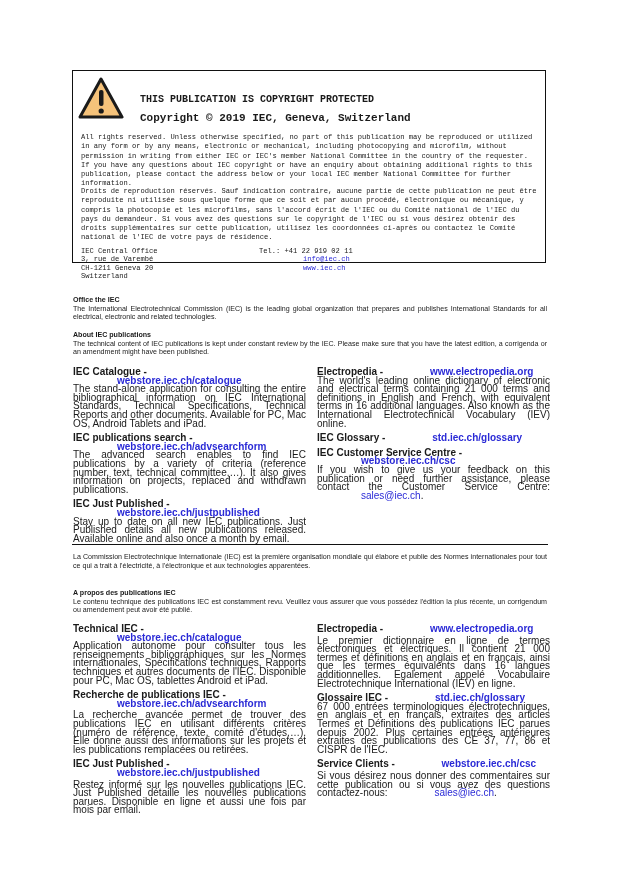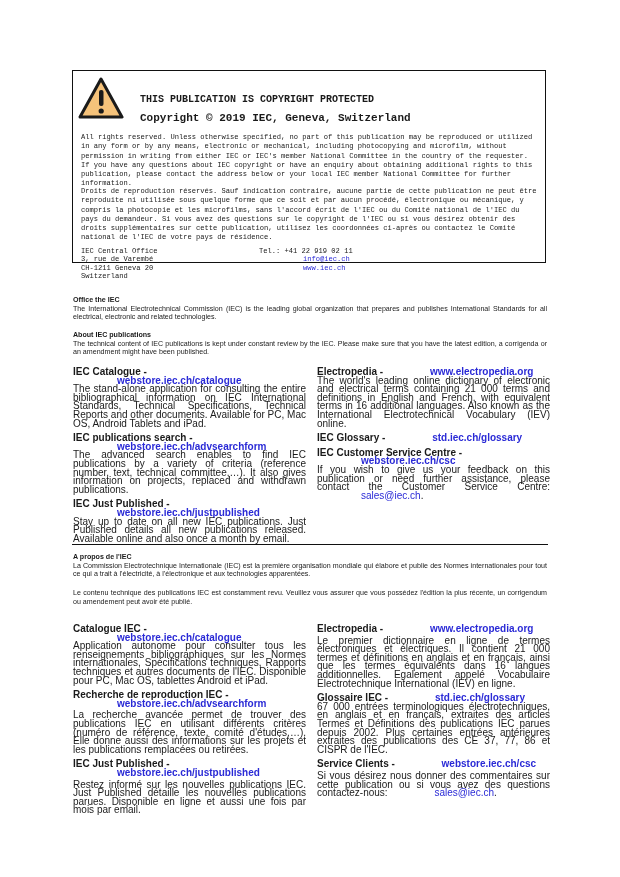--- a/index.html
+++ b/index.html
@@ -91,34 +91,34 @@
   </div>
   <div class="item" style="margin-top:6px">
     <div class="head"><span>IEC Customer Service Centre - </span><a class="link">webstore.iec.ch/csc</a></div>
     <p><span>If you wish to give us your feedback on this publication or need further assistance, please contact the Customer Service Centre: </span><a class="link">sales@iec.ch</a><span>.</span></p>
   </div>
 </div>
 
 <div class="divider"></div>
 
 <div class="sec" style="top:553px">
-  <h4>A propos de l'IEC</h4>
   <p>La Commission Electrotechnique Internationale (IEC) est la première organisation mondiale qui élabore et publie des Normes internationales pour tout ce qui a trait à l'électricité, à l'électronique et aux technologies apparentées.</p>
 </div>
 <div class="sec" style="top:589px">
+  <h4>A propos des publications IEC</h4>
   <p>Le contenu technique des publications IEC est constamment revu. Veuillez vous assurer que vous possédez l'édition la plus récente, un corrigendum ou amendement peut avoir été publié.</p>
 </div>
 
 <div class="col left-col" style="top:625px">
   <div class="item">
-    <div class="head"><span>Catalogue IEC - </span><a class="link">webstore.iec.ch/catalogue</a></div>
+    <div class="head"><span>Technical IEC - </span><a class="link">webstore.iec.ch/catalogue</a></div>
     <p>Application autonome pour consulter tous les renseignements bibliographiques sur les Normes internationales, Spécifications techniques, Rapports techniques et autres documents de l'IEC. Disponible pour PC, Mac OS, tablettes Android et iPad.</p>
   </div>
   <div class="item" style="margin-top:6px">
-    <div class="head"><span>Recherche de reproduction IEC - </span><br><a class="link">webstore.iec.ch/advsearchform</a></div>
+    <div class="head"><span>Recherche de publications IEC - </span><br><a class="link">webstore.iec.ch/advsearchform</a></div>
     <p class="gap">La recherche avancée permet de trouver des publications IEC en utilisant différents critères (numéro de référence, texte, comité d'études,…). Elle donne aussi des informations sur les projets et les publications remplacées ou retirées.</p>
   </div>
   <div class="item" style="margin-top:6px">
     <div class="head"><span>IEC Just Published - </span><a class="link">webstore.iec.ch/justpublished</a></div>
     <p class="gap">Restez informé sur les nouvelles publications IEC. Just Published détaille les nouvelles publications parues. Disponible en ligne et aussi une fois par mois par email.</p>
   </div>
 </div>
 <div class="col right-col" style="top:625px">
   <div class="item">
     <div class="head"><span>Electropedia - </span><a class="link">www.electropedia.org</a></div>

